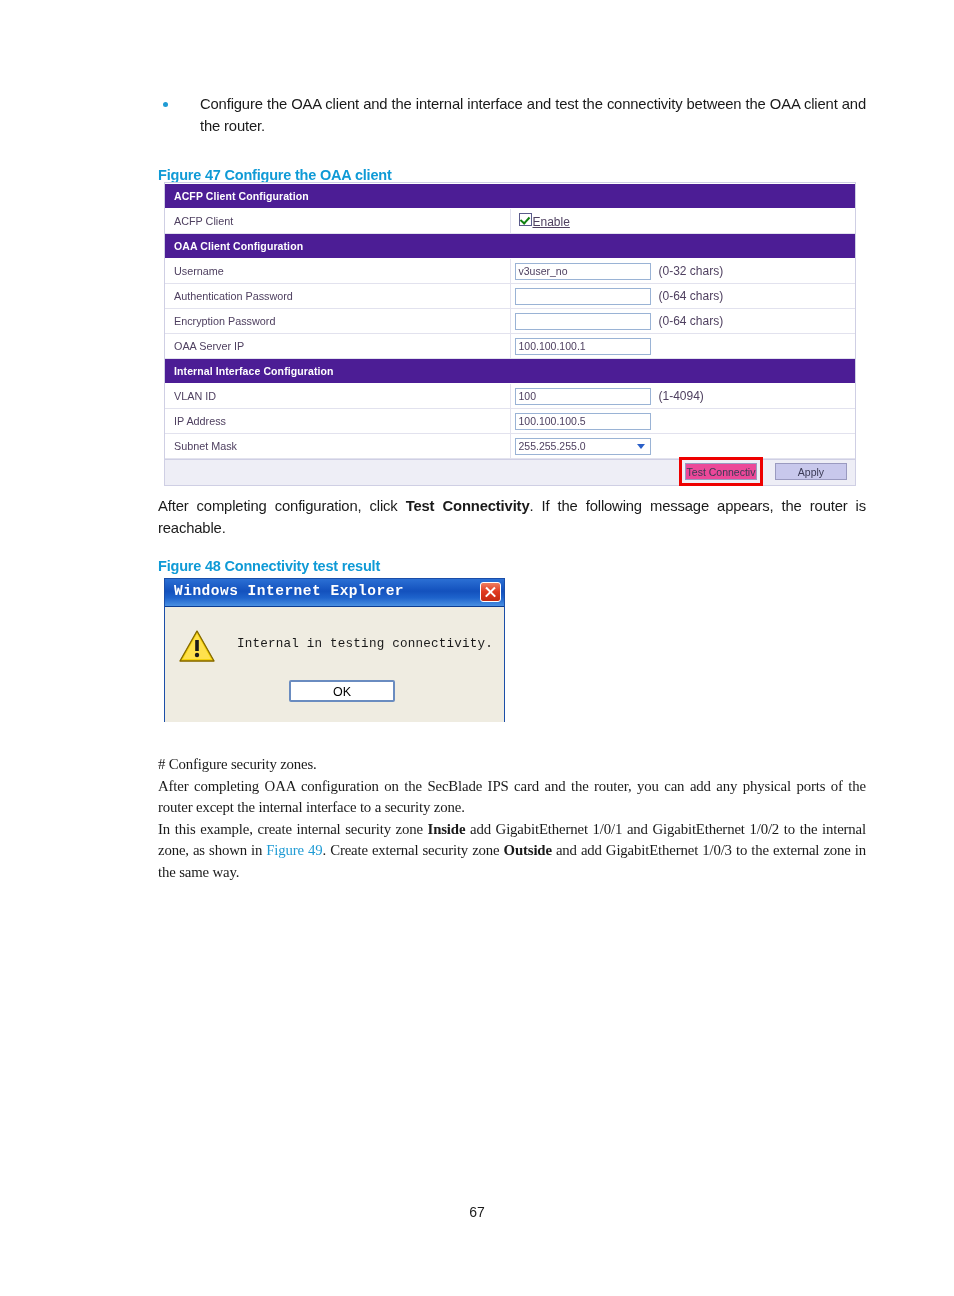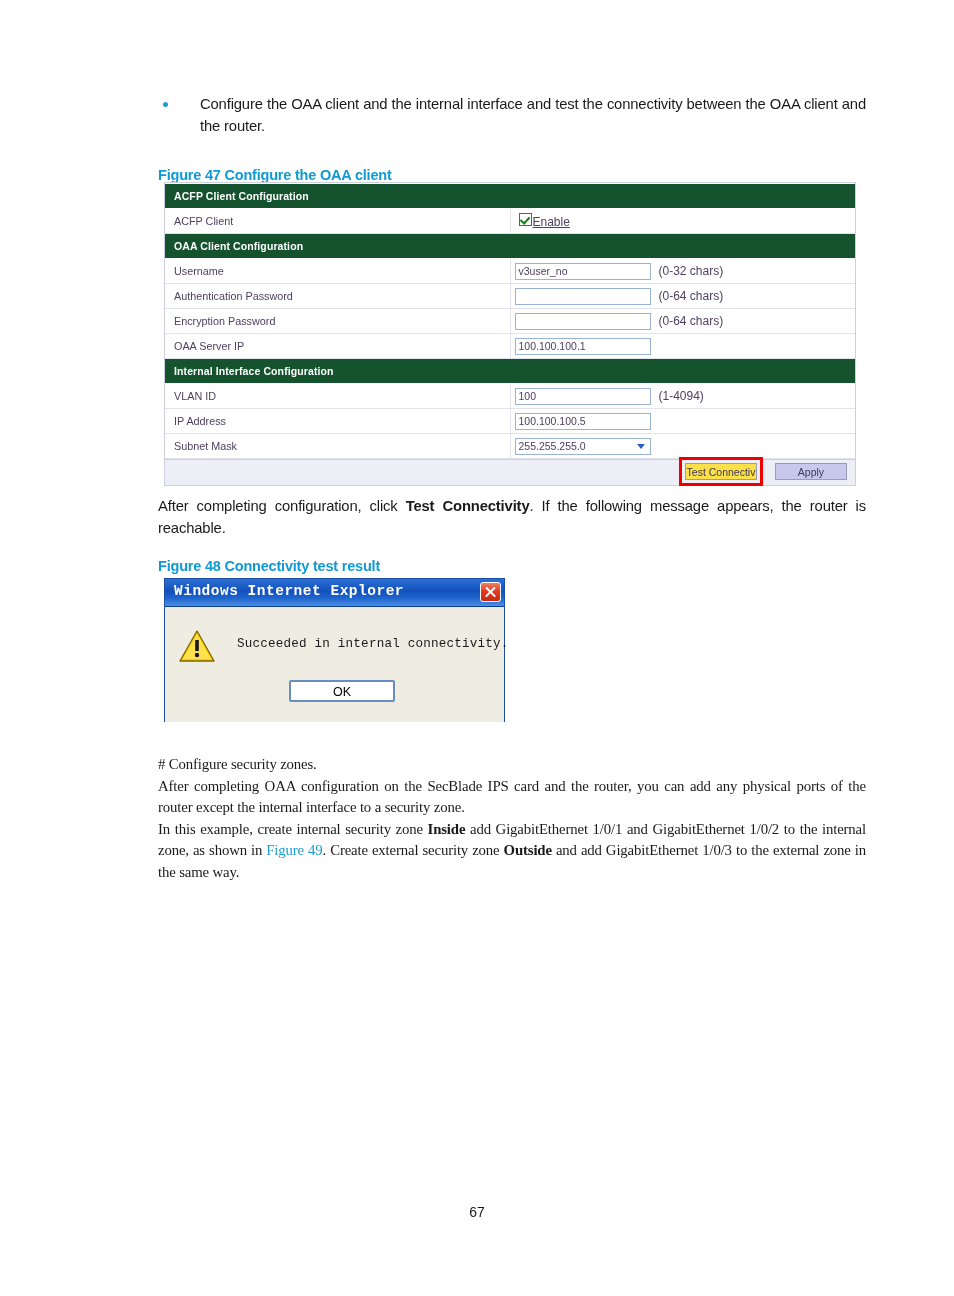--- a/index.html
+++ b/index.html
@@ -79,21 +79,21 @@
   }
   .cfg-table {
     width: 100%;
     border-collapse: collapse;
     font-size: 11px;
     color: #5b4b6b;
     table-layout: fixed;
   }
   .cfg-table tr { height: 25px; }
   .sec-head td {
-    background: #14532d;
+    background: #4c1d95;
     color: #ffffff;
     font-weight: bold;
     font-size: 10.5px;
     padding: 0 0 0 9px;
     height: 17px;
     line-height: 17px;
     letter-spacing: 0.1px;
     border-bottom: 1px solid #ffffff;
     border-top: 1px solid #ffffff;
     margin-top: 36px;
@@ -211,21 +211,21 @@
     line-height: 17px;
     text-align: center;
     font-size: 10.5px;
     color: #3a3a55;
     background: #ccccdf;
     border: 1px solid #9a9ac0;
     box-sizing: border-box;
     overflow: hidden;
     white-space: nowrap;
   }
-  #btn-test { right: 98px; width: 72px; background: #fde047; }
+  #btn-test { right: 98px; width: 72px; background: #ec4899; }
   #btn-apply { right: 8px; width: 72px; background: #c8c8ec; }
   .redbox {
     position: absolute;
     right: 92px;
     top: -3px;
     width: 84px;
     height: 29px;
     border: 3px solid #ee0000;
     box-sizing: border-box;
     pointer-events: none;
@@ -430,21 +430,21 @@
       <span class="dlg-close"></span>
     </div>
     <div class="dlg-body">
       <svg class="warn-icon" viewBox="0 0 38 34">
         <polygon points="19,2 36,32 2,32" fill="#f5d20c" stroke="#9a7a00" stroke-width="1.4" stroke-linejoin="round"></polygon>
         <polygon points="19,5 33,30 5,30" fill="#ffe14d" stroke="none"></polygon>
         <polygon points="19,2 36,32 2,32" fill="none" stroke="#6f5a00" stroke-width="1" stroke-linejoin="round" opacity="0.5"></polygon>
         <rect x="17.2" y="11" width="3.6" height="11" fill="#1a1a1a"></rect>
         <circle cx="19" cy="26" r="2.2" fill="#1a1a1a"></circle>
       </svg>
-      <div class="dlg-msg">Succeeded in internal connectivity.</div>
+      <div class="dlg-msg">Internal in testing connectivity.</div>
       <div class="ok-btn">OK</div>
     </div>
   </div>
 
   <div class="content" style="top:754px;font-family:Liberation Serif, serif;">
     <p class="body"># Configure security zones.</p>
 
     <p class="body para-gap">After completing OAA configuration on the SecBlade IPS card and the router, you can add any physical ports of the router except the internal interface to a security zone.</p>
 
     <p class="body para-gap"><span>In this example, create internal security zone </span><span class="bold">Inside</span><span> add GigabitEthernet 1/0/1 and GigabitEthernet 1/0/2 to the internal zone, as shown in </span><span class="link">Figure 49</span><span>. Create external security zone </span><span class="bold">Outside</span><span> and add GigabitEthernet 1/0/3 to the external zone in the same way.</span></p>

